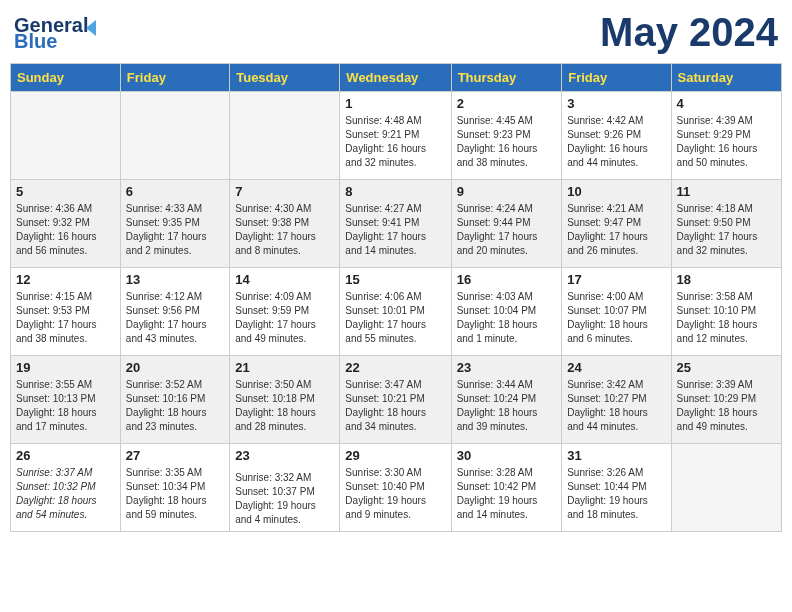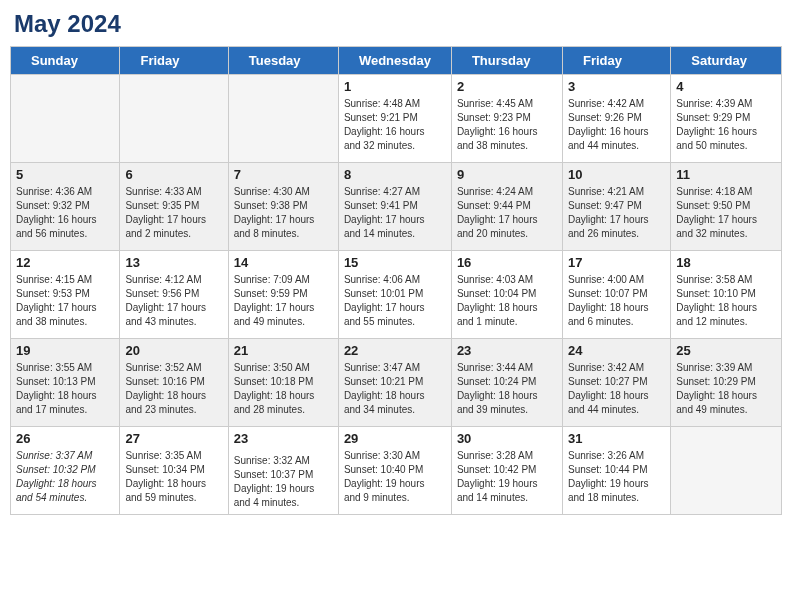--- a/index.html
+++ b/index.html
@@ -19,38 +19,38 @@
     }
     .logo {
       display: flex;
       flex-direction: column;
       align-items: flex-start;
     }
     .title-block {
       text-align: right;
     }
     .main-title {
-      font-size: 24px;
+      font-size: 40px;
       font-weight: bold;
       color: #1a3a6b;
     }
     .subtitle {
       font-size: 15px;
       color: #333;
     }
     .calendar {
       width: 100%;
       border-collapse: collapse;
       font-size: 11px;
     }
     .calendar th {
       background: #2a6ebb;
-      color: #ffffff;
+      color: #fde047;
       text-align: left;
-      padding: 6px 20px;
+      padding: 6px 6px;
       font-size: 13px;
       font-weight: bold;
       border: 1px solid #ccc;
     }
     .calendar td {
       vertical-align: top;
       border: 1px solid #ccc;
       padding: 4px 5px;
       width: 113px;
       height: 88px;
@@ -71,20 +71,27 @@
       font-size: 10px;
     }
     .row-shaded td {
       background: #f0f0f0;
     }
   </style>
 </head>
 <body>
 
 <div class="header">
+  <div class="logo">
+    <svg width="90" height="42" viewBox="0 0 90 42">
+      <text x="0" y="22" font-family="Arial" font-size="20" font-weight="bold" fill="#1a3a6b">General</text>
+      <text x="0" y="38" font-family="Arial" font-size="20" font-weight="bold" fill="#2a6ebb">Blue</text>
+      <polygon points="72,18 82,10 82,26" fill="#4fa3e0"></polygon>
+    </svg>
+  </div>
   <div class="title-block">
     <div class="main-title">May 2024</div>
   </div>
 </div>
 
 <table class="calendar">
   <thead>
     <tr>
     <th>Sunday</th>
         <th>Friday</th>
@@ -190,21 +197,21 @@
         </td>
         <td>
           <div class="day-number">13</div>
           <div class="day-info" style="white-space: pre-line;">Sunrise: 4:12 AM
 Sunset: 9:56 PM
 Daylight: 17 hours
 and 43 minutes.</div>
         </td>
         <td>
           <div class="day-number">14</div>
-          <div class="day-info" style="white-space: pre-line;">Sunrise: 7:09 AM
+          <div class="day-info" style="white-space: pre-line;">Sunrise: 4:09 AM
 Sunset: 9:59 PM
 Daylight: 17 hours
 and 49 minutes.</div>
         </td>
         <td>
           <div class="day-number">15</div>
           <div class="day-info" style="white-space: pre-line;">Sunrise: 4:06 AM
 Sunset: 10:01 PM
 Daylight: 17 hours
 and 55 minutes.</div>

